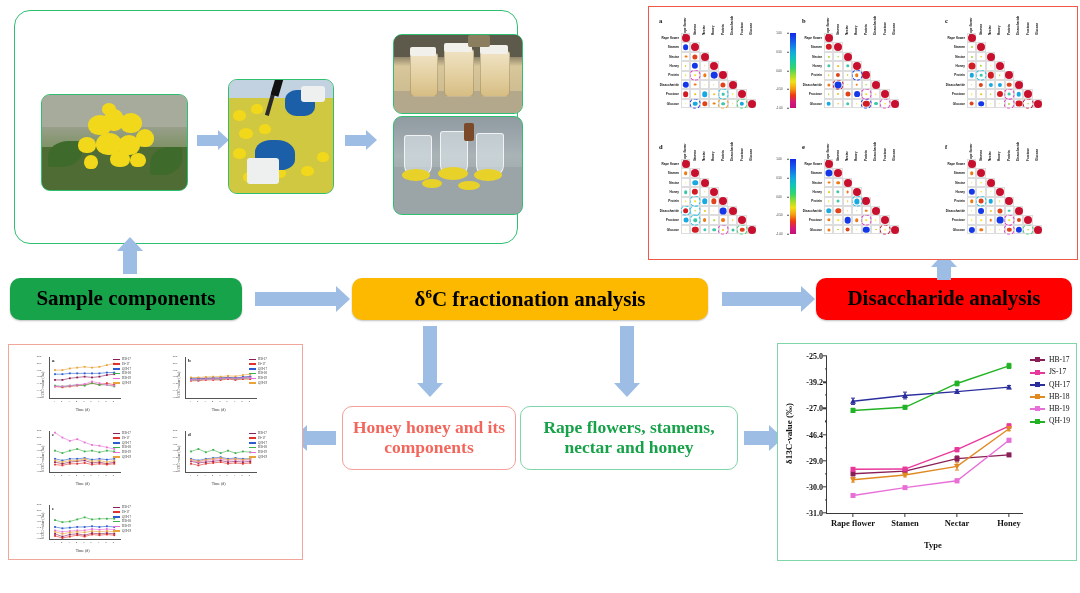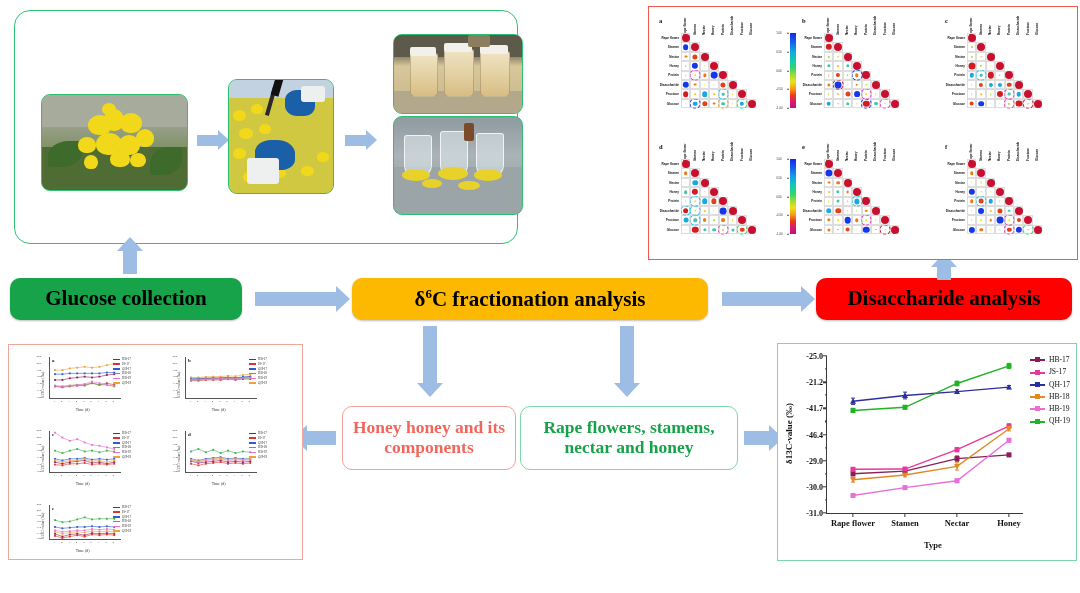--- a/index.html
+++ b/index.html
@@ -210,21 +210,21 @@
     <div class="yellowpile" style="left:80px;top:52px;width:28px;height:12px;"></div>
     <div class="yellowpile" style="left:28px;top:62px;width:20px;height:9px;"></div>
     <div class="yellowpile" style="left:64px;top:64px;width:22px;height:9px;"></div>
     <div class="blob" style="left:70px;top:6px;width:10px;height:18px;background:#7a4a2a;border-radius:2px;"></div>
   </div>
 </div>
 
 <div class="arr arr-vu" style="left:123px;top:250px;height:24px;"></div>
 
 <div class="pbox" id="box-sample">
-  <span>Glucose collection</span>
+  <span>Sample components</span>
 </div>
 
 <div class="arr arr-h" style="left:255px;top:292px;width:82px;"></div>
 
 <div class="pbox" id="box-frac">
   <span><span>δ</span><sup>6</sup><span>C fractionation analysis</span></span>
 </div>
 
 <div class="arr arr-h" style="left:722px;top:292px;width:80px;"></div>
 
@@ -709,23 +709,23 @@
         <div><i style="background: rgb(232, 111, 216);"></i><span>HB-19</span></div>
         <div><i style="background: rgb(232, 163, 58);"></i><span>QH-19</span></div>
       </div>
     </div>
   </div>
 
 <div class="abs" id="fig-br">
   <div id="br-plot">
       <div class="br-ytick" style="top:0px">-25.0</div>
       <div class="br-ytickmark" style="top:0px"></div>
-      <div class="br-ytick" style="top:26.166666666666664px">-21.2</div>
+      <div class="br-ytick" style="top:26.166666666666664px">-39.2</div>
       <div class="br-ytickmark" style="top:26.166666666666664px"></div>
-      <div class="br-ytick" style="top:52.33333333333333px">-41.7</div>
+      <div class="br-ytick" style="top:52.33333333333333px">-27.0</div>
       <div class="br-ytickmark" style="top:52.33333333333333px"></div>
       <div class="br-ytick" style="top:78.5px">-46.4</div>
       <div class="br-ytickmark" style="top:78.5px"></div>
       <div class="br-ytick" style="top:104.66666666666666px">-29.0</div>
       <div class="br-ytickmark" style="top:104.66666666666666px"></div>
       <div class="br-ytick" style="top:130.83333333333334px">-30.0</div>
       <div class="br-ytickmark" style="top:130.83333333333334px"></div>
       <div class="br-ytick" style="top:157px">-31.0</div>
       <div class="br-ytickmark" style="top:157px"></div>
       <div style="position:absolute;right:100%;width:2.5px;height:1.2px;background:#3a3a3a;top:143.91666666666666px;transform:translateY(-50%);"></div>

